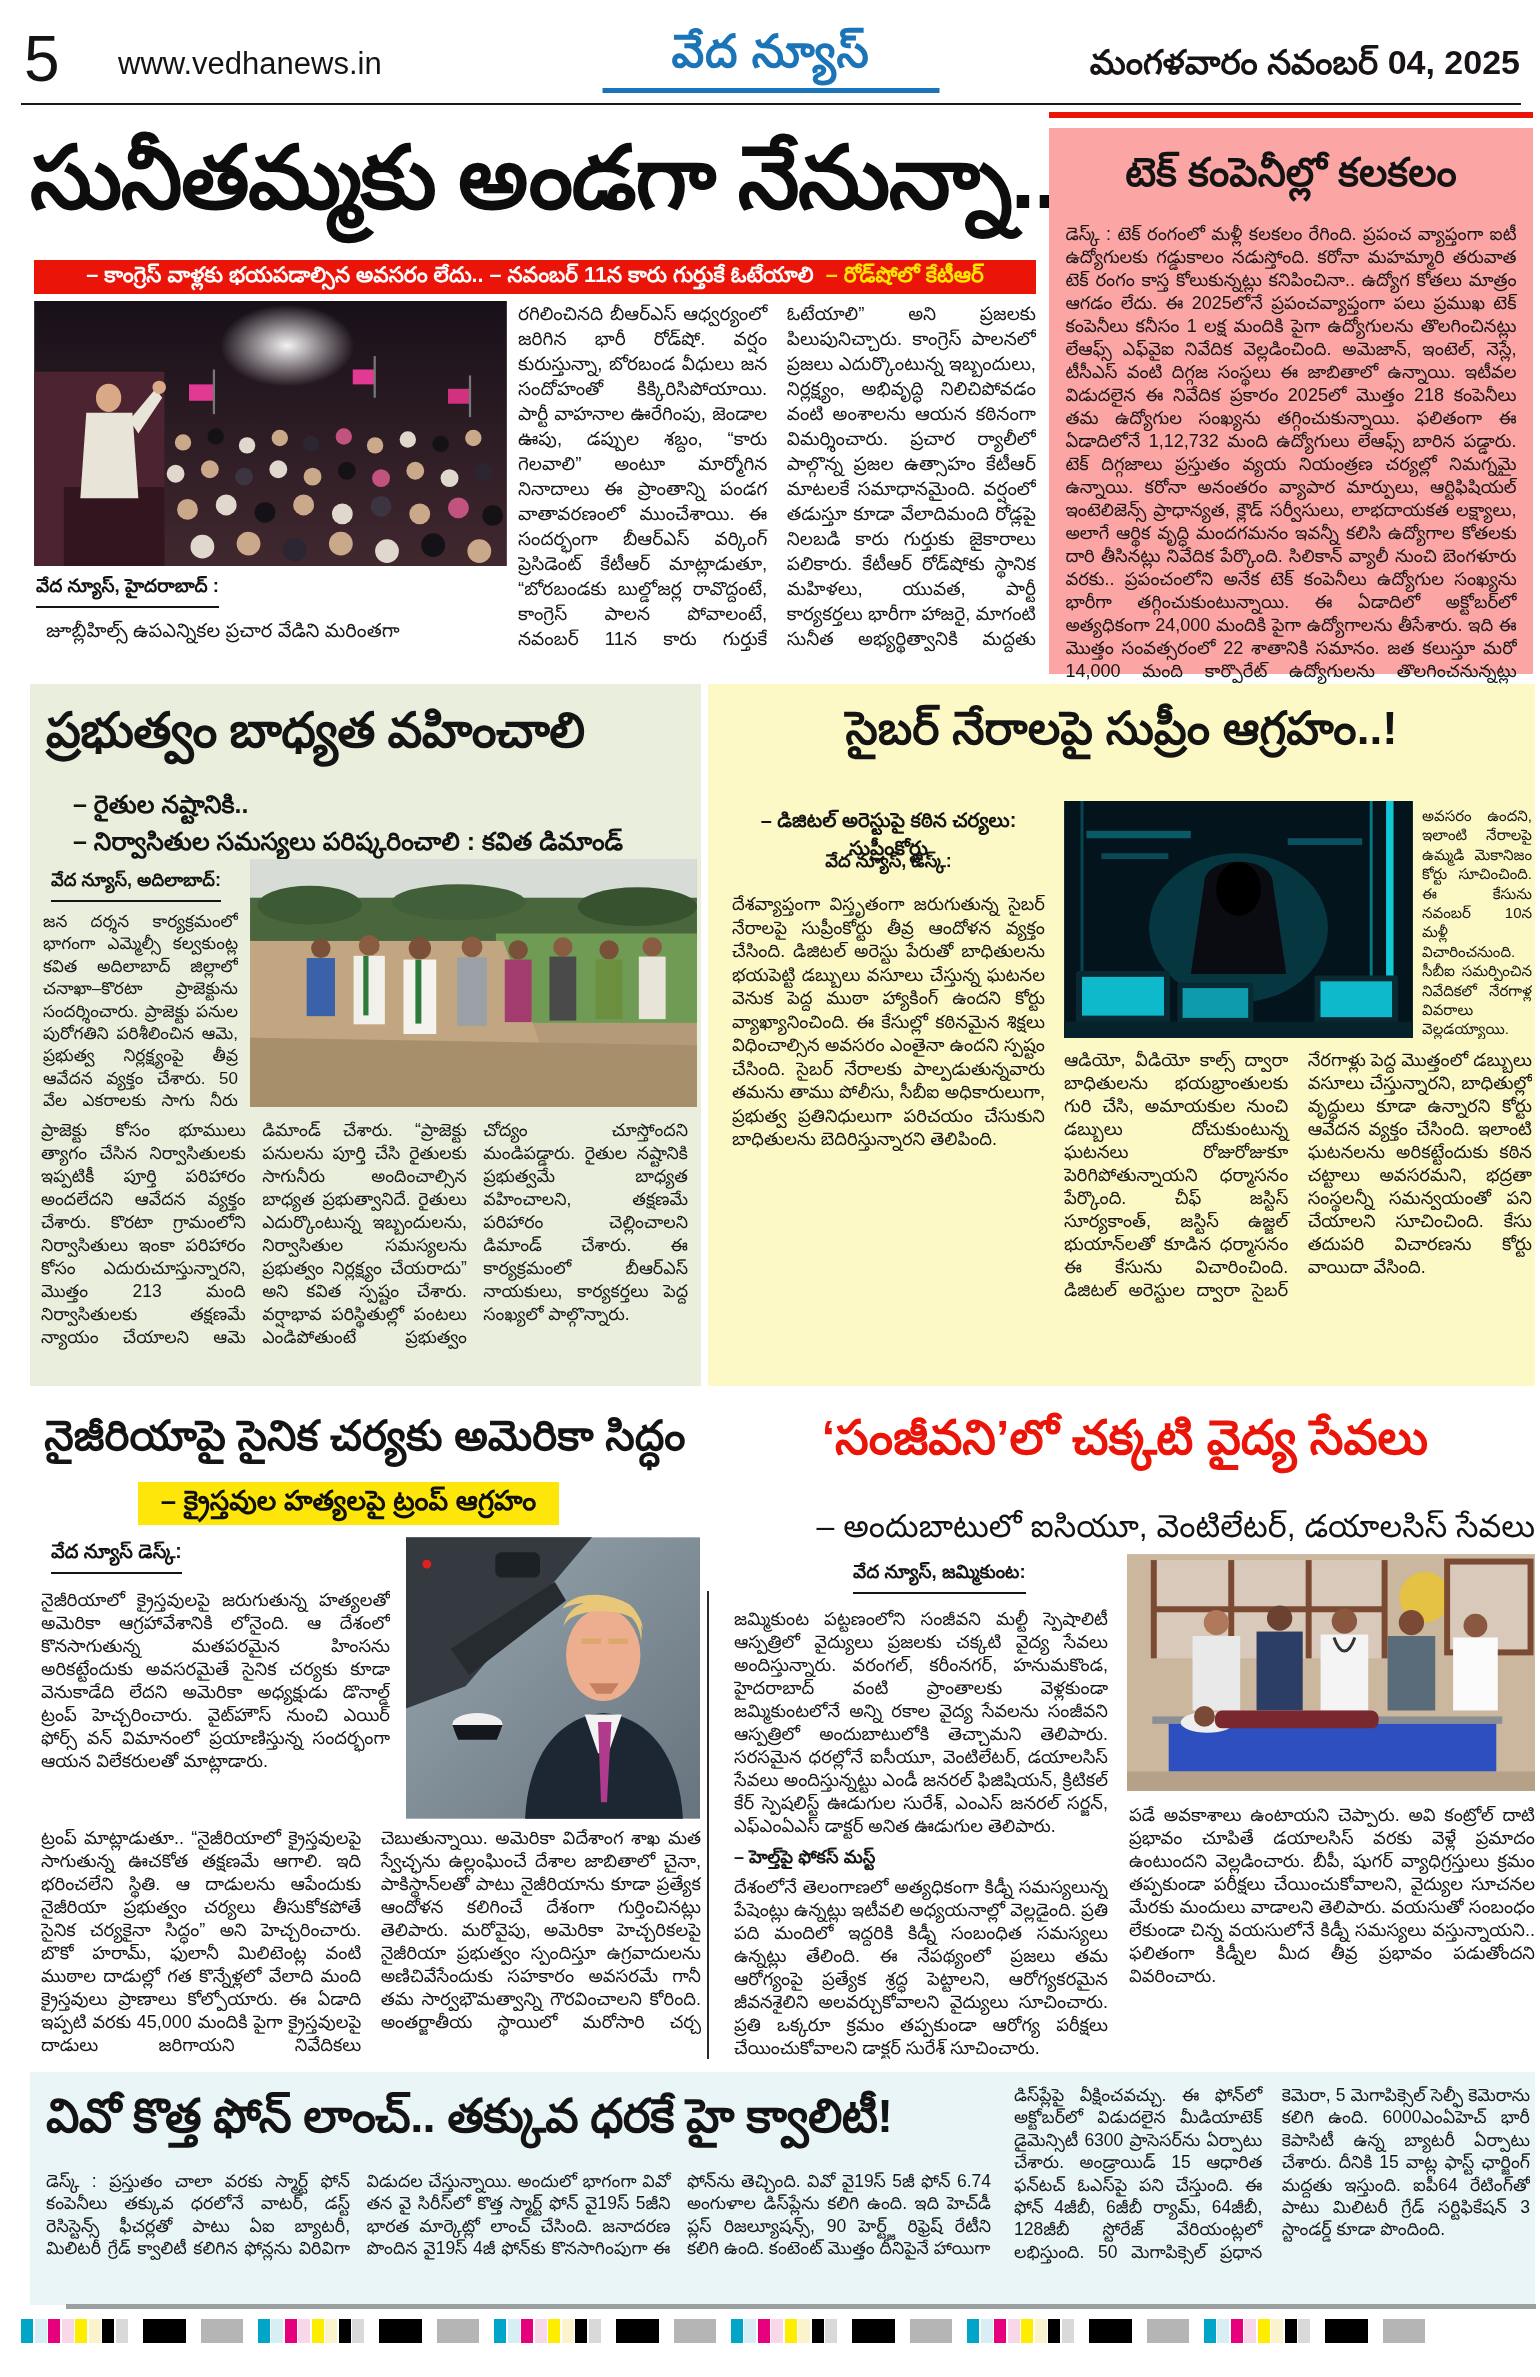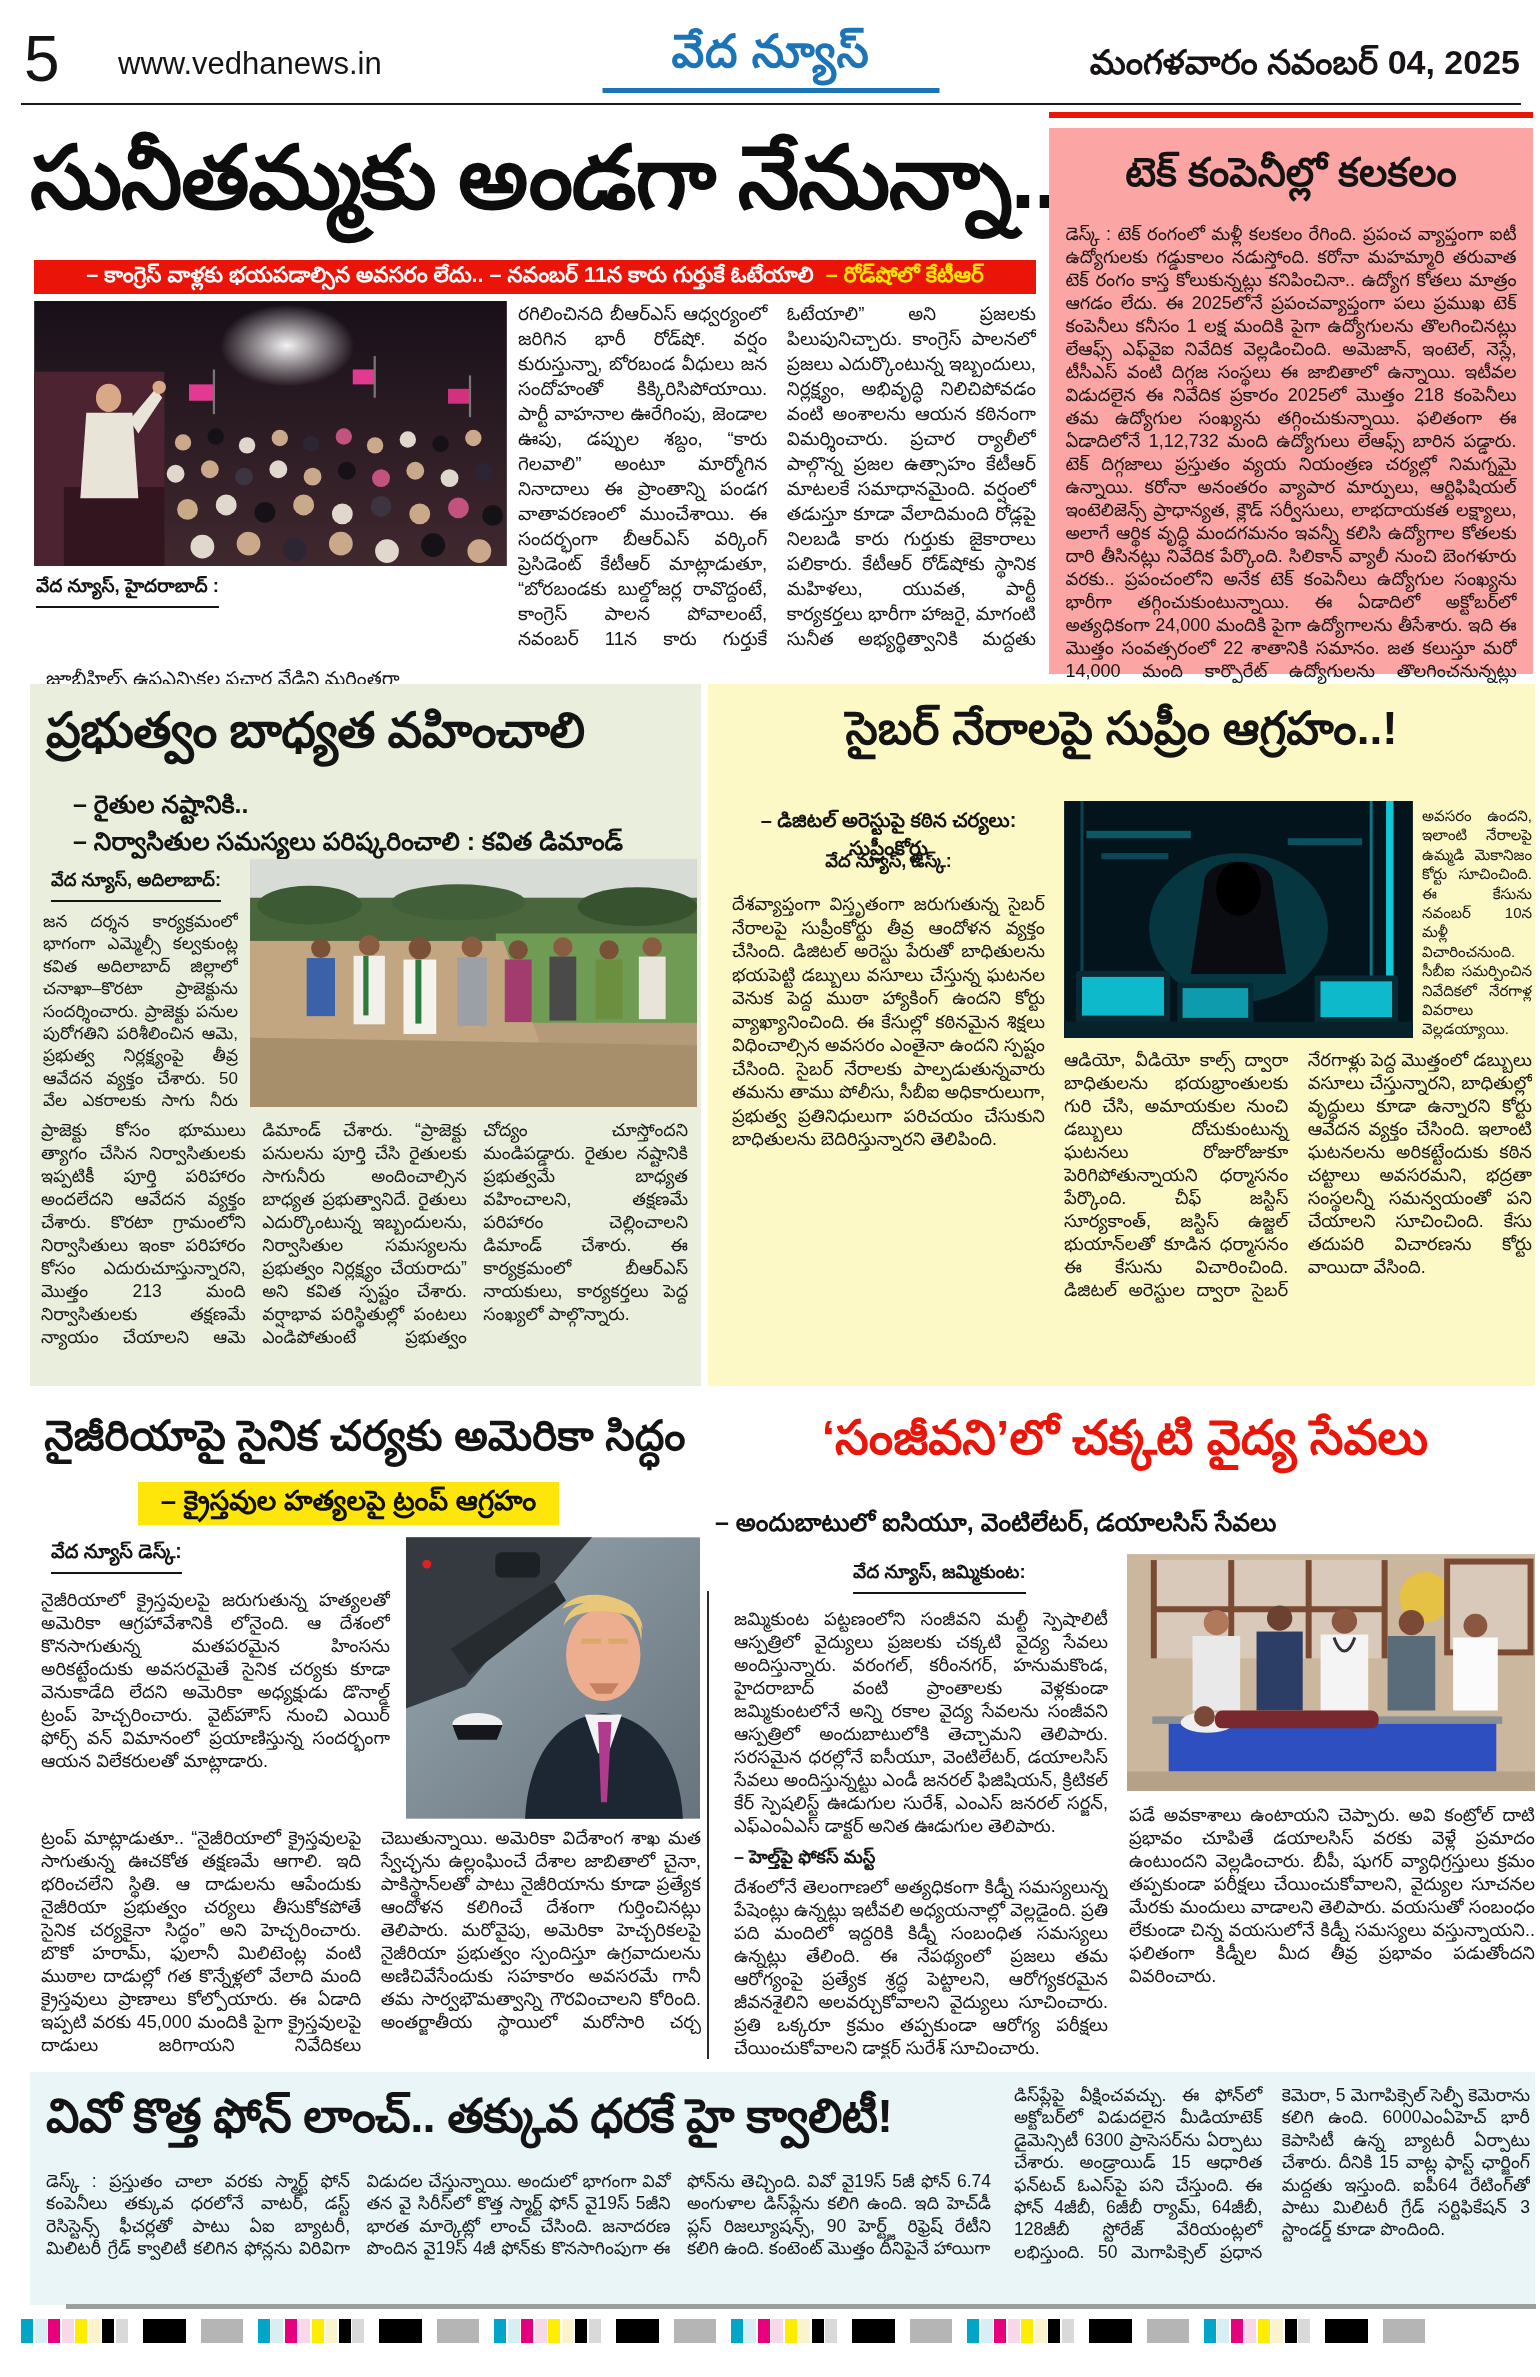--- a/index.html
+++ b/index.html
@@ -30,21 +30,21 @@
   .govt-head{font-size:49px;font-weight:bold;letter-spacing:-0.7px;}
   .sub-dash{font-size:25px;font-weight:bold;}
   .cyber-box{background:#fdf9c6;}
   .cyber-head{font-size:46px;font-weight:bold;text-align:center;white-space:nowrap;}
   .cyber-sub{font-size:20px;font-weight:bold;text-align:center;}
   .cyber-by{font-size:18px;font-weight:bold;text-align:center;}
   .nig-head{font-size:42px;font-weight:bold;text-align:center;white-space:nowrap;}
   .yellow-sub{background:#ffe60a;display:flex;align-items:center;justify-content:center;
               font-size:27.6px;font-weight:bold;color:#101010;}
   .san-head{font-size:48px;font-weight:bold;color:#ea1508;text-align:center;white-space:nowrap;}
-  .san-sub{font-size:25px;font-weight:bold;text-align:left;}
+  .san-sub{font-size:32px;font-weight:normal;text-align:right;}
   .vivo-box{background:#eaf5f7;}
   .vivo-head{font-size:47px;font-weight:bold;white-space:nowrap;letter-spacing:-0.7px;}
   .small-txt{font-size:15px;line-height:19.4px;text-align:justify;overflow:hidden;}
   .focus-head{font-weight:bold;}
   .vdiv{width:1.5px;background:#2a2a2a;}
   .grayrule{background:#9aa0a0;height:5.2px;}
   
   .cbar{display:flex;align-items:center;gap:15px;overflow:hidden;}
   .cb-group{display:flex;gap:1.5px;}
   .cb-sw{width:12px;height:24px;}
@@ -134,21 +134,21 @@
           <circle cx="474" cy="336" r="16" fill="#e0d8cc"></circle>
           <circle cx="536" cy="328" r="16" fill="#141216"></circle>
           <circle cx="598" cy="336" r="16" fill="#caa88a"></circle>
       </g>
     </svg>
   </div>
 
   <div class="abs" style="left:36px;top:575px;">
     <span class="byline">వేద న్యూస్, హైదరాబాద్ :</span>
   </div>
-  <div class="abs body-txt" style="left:46px;top:619px;width:455px;height:30px;text-align:left;font-size:19.4px;margin-top:48px;">జూబ్లీహిల్స్ ఉపఎన్నికల ప్రచార వేడిని మరింతగా</div>
+  <div class="abs body-txt" style="left:46px;top:619px;width:455px;height:30px;text-align:left;font-size:19.4px;">జూబ్లీహిల్స్ ఉపఎన్నికల ప్రచార వేడిని మరింతగా</div>
   <div class="abs body-txt cols2" style="left:518px;top:301px;width:518px;height:373px;font-size:18.6px;line-height:25px;">రగిలించినది బీఆర్ఎస్ ఆధ్వర్యంలో జరిగిన భారీ రోడ్‌షో. వర్షం కురుస్తున్నా, బోరబండ వీధులు జన సందోహంతో కిక్కిరిసిపోయాయి. పార్టీ వాహనాల ఊరేగింపు, జెండాల ఊపు, డప్పుల శబ్దం, “కారు గెలవాలి” అంటూ మార్మోగిన నినాదాలు ఈ ప్రాంతాన్ని పండగ వాతావరణంలో ముంచేశాయి. ఈ సందర్భంగా బీఆర్ఎస్ వర్కింగ్ ప్రెసిడెంట్ కేటీఆర్ మాట్లాడుతూ, “బోరబండకు బుల్డోజర్ల రావొద్దంటే, కాంగ్రెస్ పాలన పోవాలంటే, నవంబర్ 11న కారు గుర్తుకే ఓటేయాలి” అని ప్రజలకు పిలుపునిచ్చారు. కాంగ్రెస్ పాలనలో ప్రజలు ఎదుర్కొంటున్న ఇబ్బందులు, నిర్లక్ష్యం, అభివృద్ధి నిలిచిపోవడం వంటి అంశాలను ఆయన కఠినంగా విమర్శించారు. ప్రచార ర్యాలీలో పాల్గొన్న ప్రజల ఉత్సాహం కేటీఆర్ మాటలకే సమాధానమైంది. వర్షంలో తడుస్తూ కూడా వేలాదిమంది రోడ్లపై నిలబడి కారు గుర్తుకు జైకారాలు పలికారు. కేటీఆర్ రోడ్‌షోకు స్థానిక మహిళలు, యువత, పార్టీ కార్యకర్తలు భారీగా హాజరై, మాగంటి సునీత అభ్యర్థిత్వానికి మద్దతు ప్రకటించారు. “ప్రజల మధ్యకు వచ్చి వారి కష్టాలు వినే నాయకత్వం కావాలి” అని పలువురు అభిప్రాయపడ్డారు. ఈ రోడ్‌షో ఉపఎన్నిక ప్రచారంలో కొత్త ఉత్సాహాన్ని నింపిందని రాజకీయ వర్గాలు విశ్లేషిస్తున్నాయి.</div>
 
   <div class="abs redrule" style="left:1049px;top:112px;width:484px;"></div>
   <div class="abs tech-box" style="left:1049px;top:128px;width:484px;height:546px;">
     <div class="tech-head" style="margin-top:22.4px;">టెక్ కంపెనీల్లో కలకలం</div>
     <div class="body-txt" style="margin:18px 16.4px 0 16.4px;height:462px;font-size:18px;line-height:23px;">డెస్క్ :  టెక్ రంగంలో మళ్లీ కలకలం రేగింది. ప్రపంచ వ్యాప్తంగా ఐటీ ఉద్యోగులకు గడ్డుకాలం నడుస్తోంది. కరోనా మహమ్మారి తరువాత టెక్ రంగం కాస్త కోలుకున్నట్లు కనిపించినా.. ఉద్యోగ కోతలు మాత్రం ఆగడం లేదు. ఈ 2025లోనే ప్రపంచవ్యాప్తంగా పలు ప్రముఖ టెక్ కంపెనీలు కనీసం 1 లక్ష మందికి పైగా ఉద్యోగులను తొలగించినట్లు లేఆఫ్స్ ఎఫ్‌వైఐ నివేదిక వెల్లడించింది. అమెజాన్, ఇంటెల్, నెస్లే, టీసీఎస్ వంటి దిగ్గజ సంస్థలు ఈ జాబితాలో ఉన్నాయి. ఇటీవల విడుదలైన ఈ నివేదిక ప్రకారం 2025లో మొత్తం 218 కంపెనీలు తమ ఉద్యోగుల సంఖ్యను తగ్గించుకున్నాయి. ఫలితంగా ఈ ఏడాదిలోనే 1,12,732 మంది ఉద్యోగులు లేఆఫ్స్ బారిన పడ్డారు. టెక్ దిగ్గజాలు ప్రస్తుతం వ్యయ నియంత్రణ చర్యల్లో నిమగ్నమై ఉన్నాయి. కరోనా అనంతరం వ్యాపార మార్పులు, ఆర్టిఫిషియల్ ఇంటెలిజెన్స్ ప్రాధాన్యత, క్లౌడ్ సర్వీసులు, లాభదాయకత లక్ష్యాలు, అలాగే ఆర్థిక వృద్ధి మందగమనం ఇవన్నీ కలిసి ఉద్యోగాల కోతలకు దారి తీసినట్లు నివేదిక పేర్కొంది. సిలికాన్ వ్యాలీ నుంచి బెంగళూరు వరకు.. ప్రపంచంలోని అనేక టెక్ కంపెనీలు ఉద్యోగుల సంఖ్యను భారీగా తగ్గించుకుంటున్నాయి. ఈ ఏడాదిలో అక్టోబర్‌లో అత్యధికంగా 24,000 మందికి పైగా ఉద్యోగాలను తీసేశారు. ఇది ఈ మొత్తం సంవత్సరంలో 22 శాతానికి సమానం. జత కలుస్తూ మరో 14,000 మంది కార్పొరేట్ ఉద్యోగులను తొలగించనున్నట్లు అమెజాన్ ప్రకటించింది. మైక్రోసాఫ్ట్, మెటా, గూగుల్ వంటి దిగ్గజ కంపెనీలు కూడా వేల సంఖ్యలో ఉద్యోగులను తొలగించాయి.</div>
   </div>
 
   <div class="abs govt-box" style="left:30px;top:684px;width:671px;height:702px;"></div>
   <div class="abs govt-head" style="left:46px;top:702px;">ప్రభుత్వం బాధ్యత వహించాలి</div>

